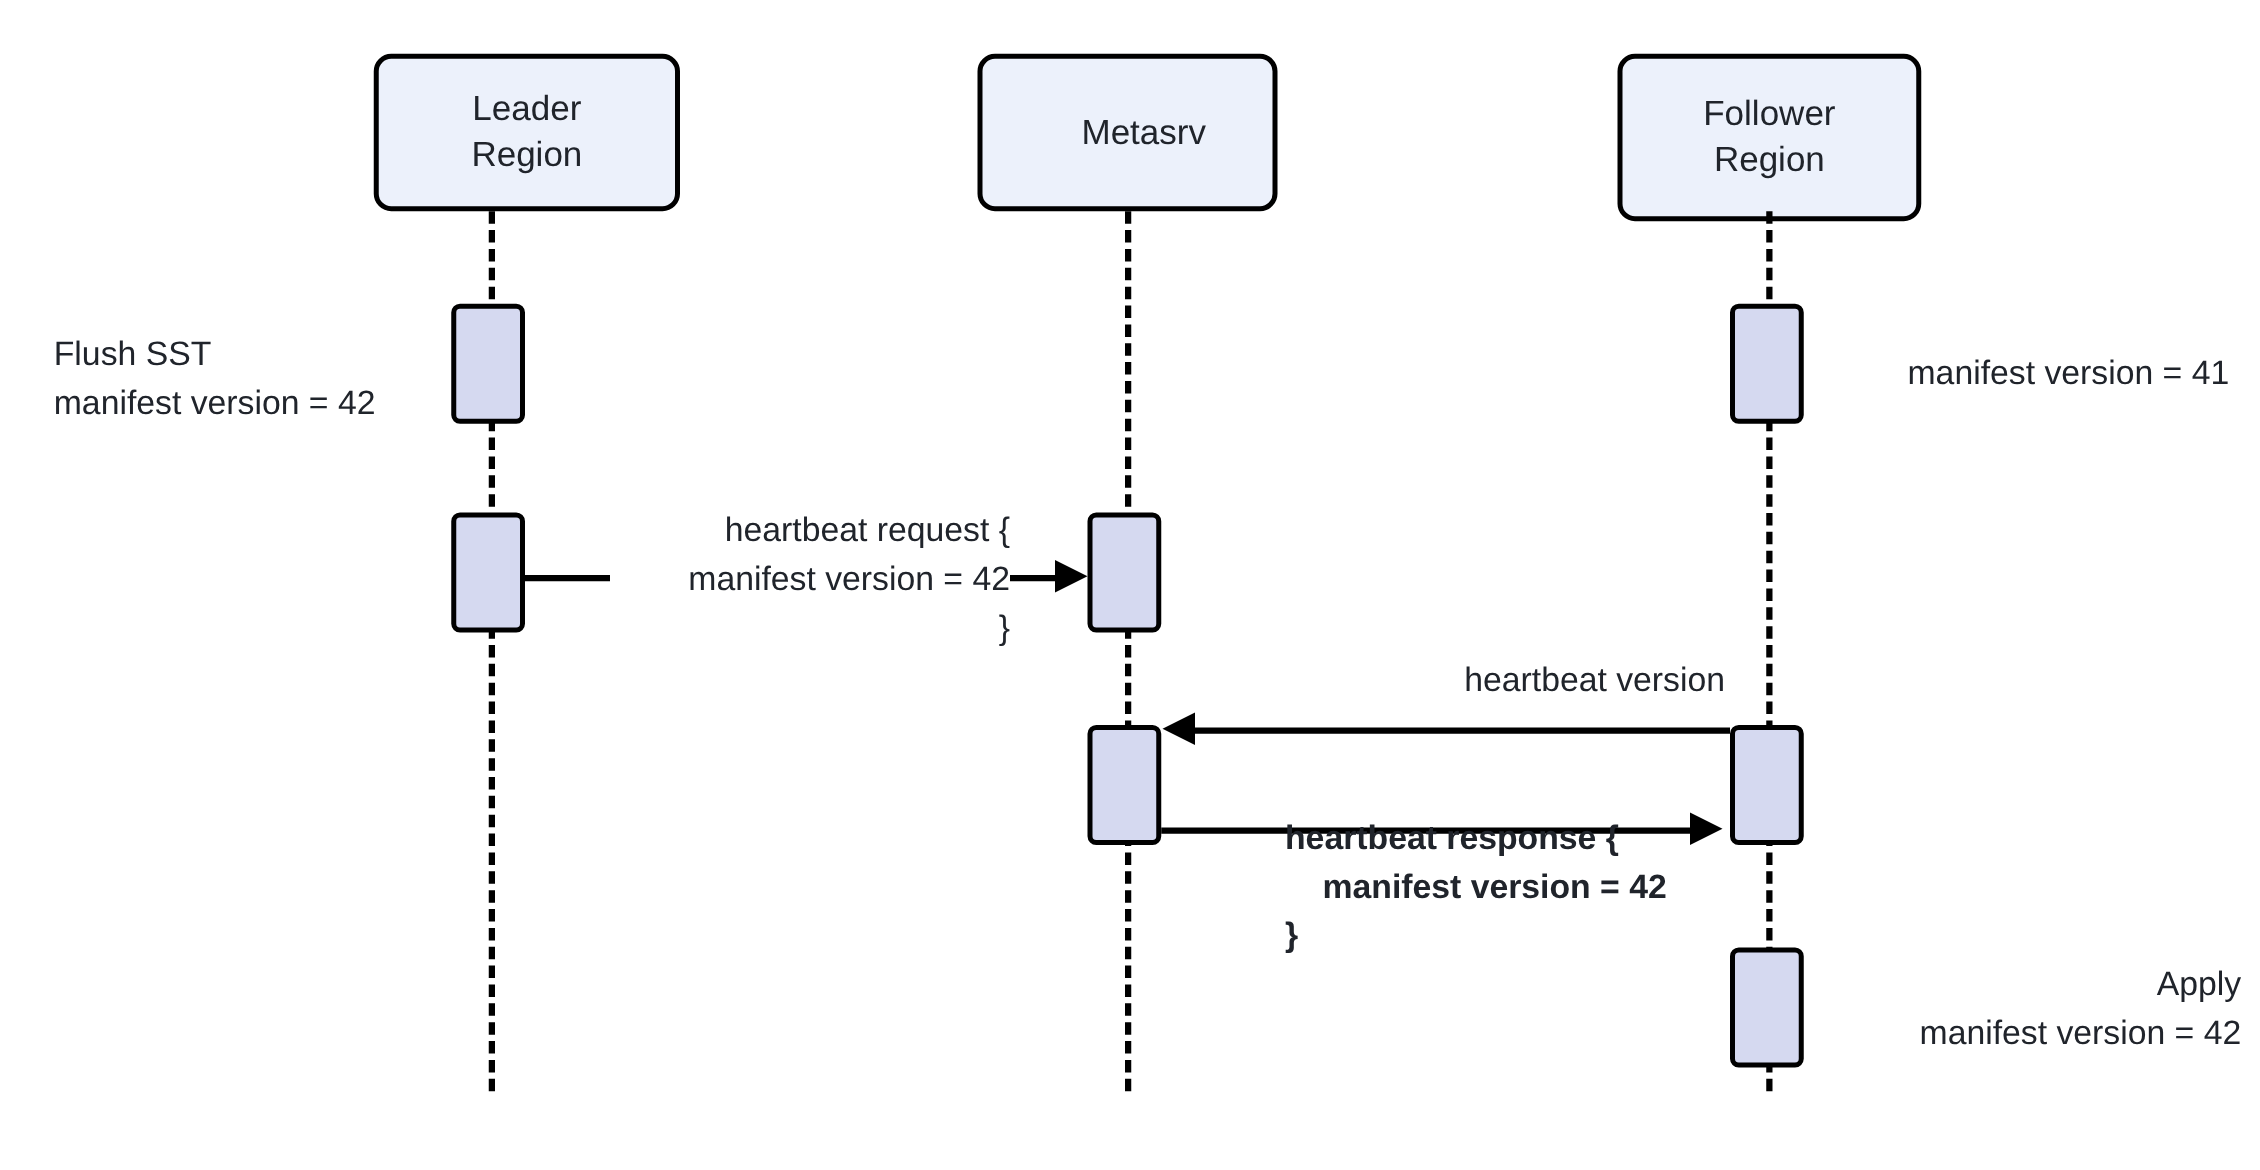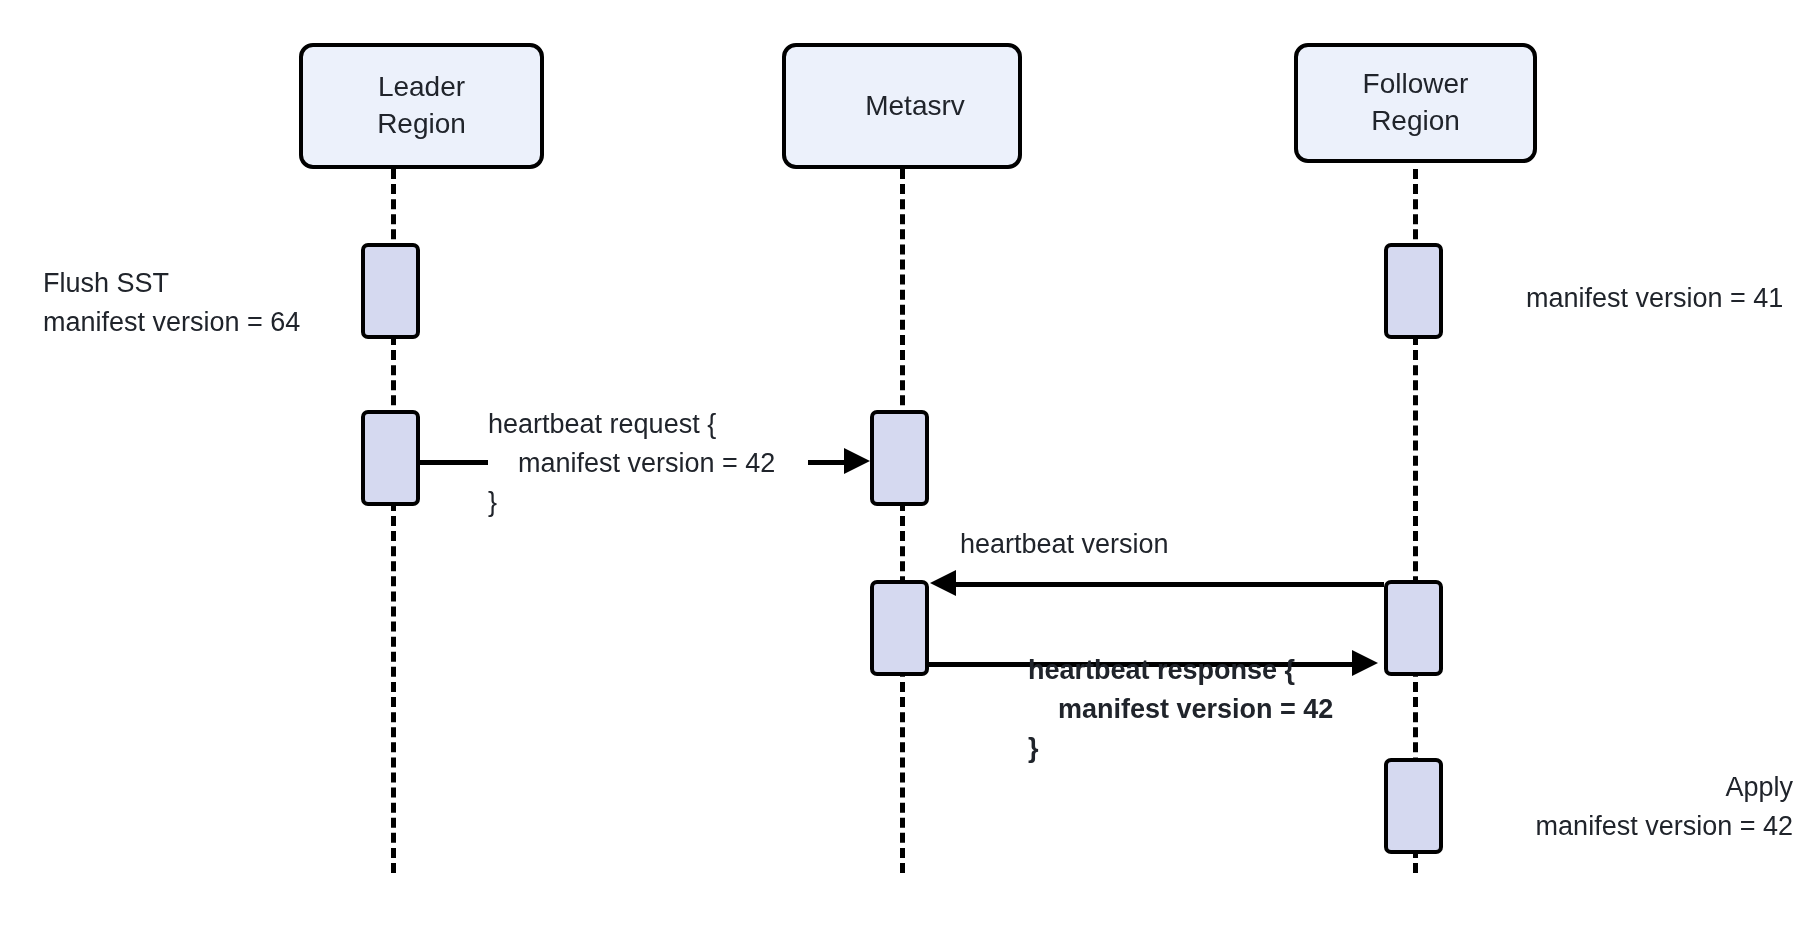--- a/index.html
+++ b/index.html
@@ -70,34 +70,34 @@
     border-right: 26px solid #000000;
   }
   
   .label {
     position: absolute;
     font-size: 27px;
     line-height: 1.45;
     color: #20242b;
     white-space: pre;
   }
-  .label.center { text-align: left; }
+  .label.center { text-align: right; }
   .label.left   { text-align: left; }
 </style>
 </head>
 <body>
 
 <div id="canvas">
 
   <div class="participant" style="left:271px; top:43px; width:245px; height:126px;margin-left:28px;">Leader
 Region</div>
 
   <div class="participant" style="left:782px; top:43px; width:240px; height:126px;padding-left:26px;">Metasrv</div>
 
-  <div class="participant" style="left:1294px; top:43px; width:243px; height:120px;">Follower
+  <div class="participant" style="left:1294px; top:43px; width:243px; height:134px;">Follower
 Region</div>
 
   <div class="lifeline" style="left:391px; top:169px; height:704px;"></div>
 
   <div class="lifeline" style="left:900px; top:169px; height:704px;"></div>
 
   <div class="lifeline" style="left:1413px; top:169px; height:704px;"></div>
 
   <div class="activation" style="left:361px; top:243px; width:59px; height:96px;"></div>
 
@@ -131,20 +131,20 @@
 
   <div class="msg-line" style="left:929px; top:662px; width:425px;"></div>
 
   <div class="arrow-head right" style="left:1352px; top:650px;"></div>
 
   <div class="label left" style="left:1028px; top:651px; width:400px;font-weight:bold;">heartbeat response {
     manifest version = 42
 }</div>
 
   <div class="label left" style="left:43px; top:264px; width:310px;">Flush SST
-manifest version = 64</div>
+manifest version = 42</div>
 
   <div class="label left" style="left:1483px; top:279px; width:300px;margin-left:43px;">manifest version = 41</div>
 
   <div class="label left" style="left:1483px; top:768px; width:310px;text-align:right;">Apply
 manifest version = 42</div>
 
 </div>
 
 </body></html>

